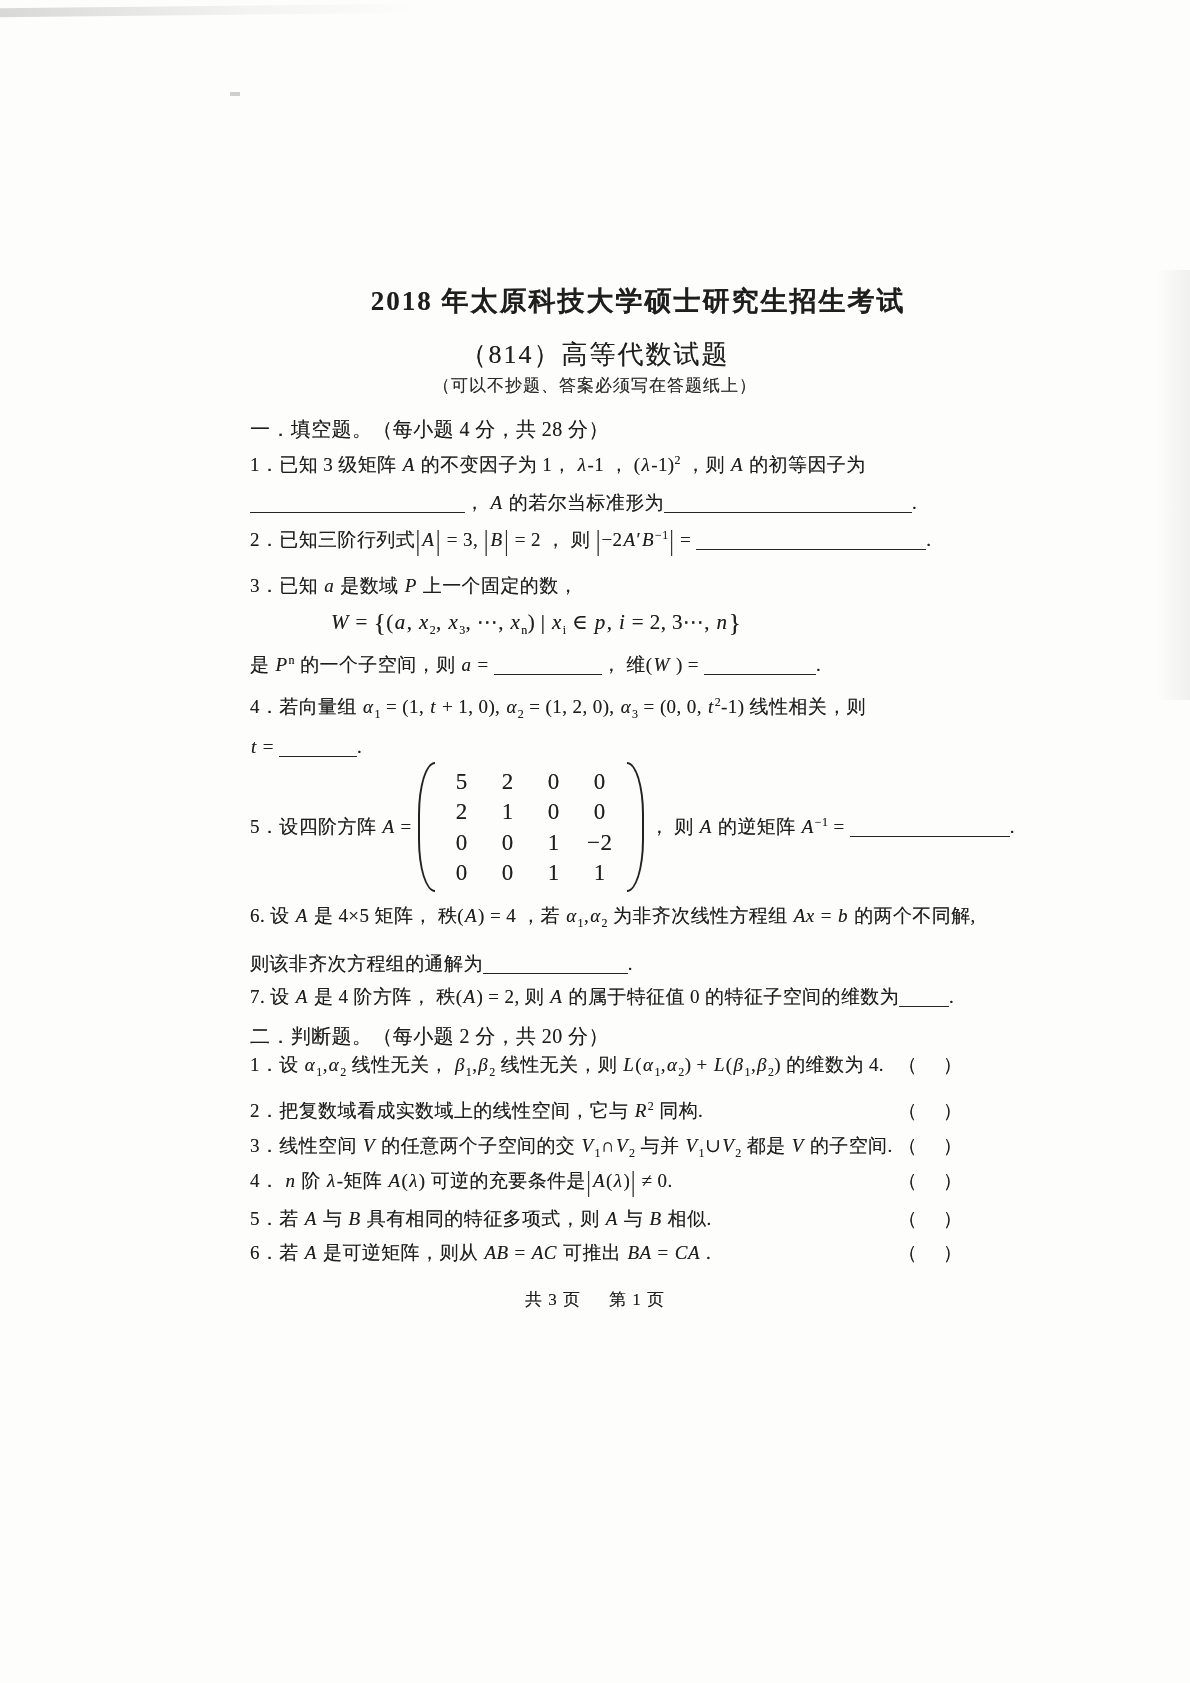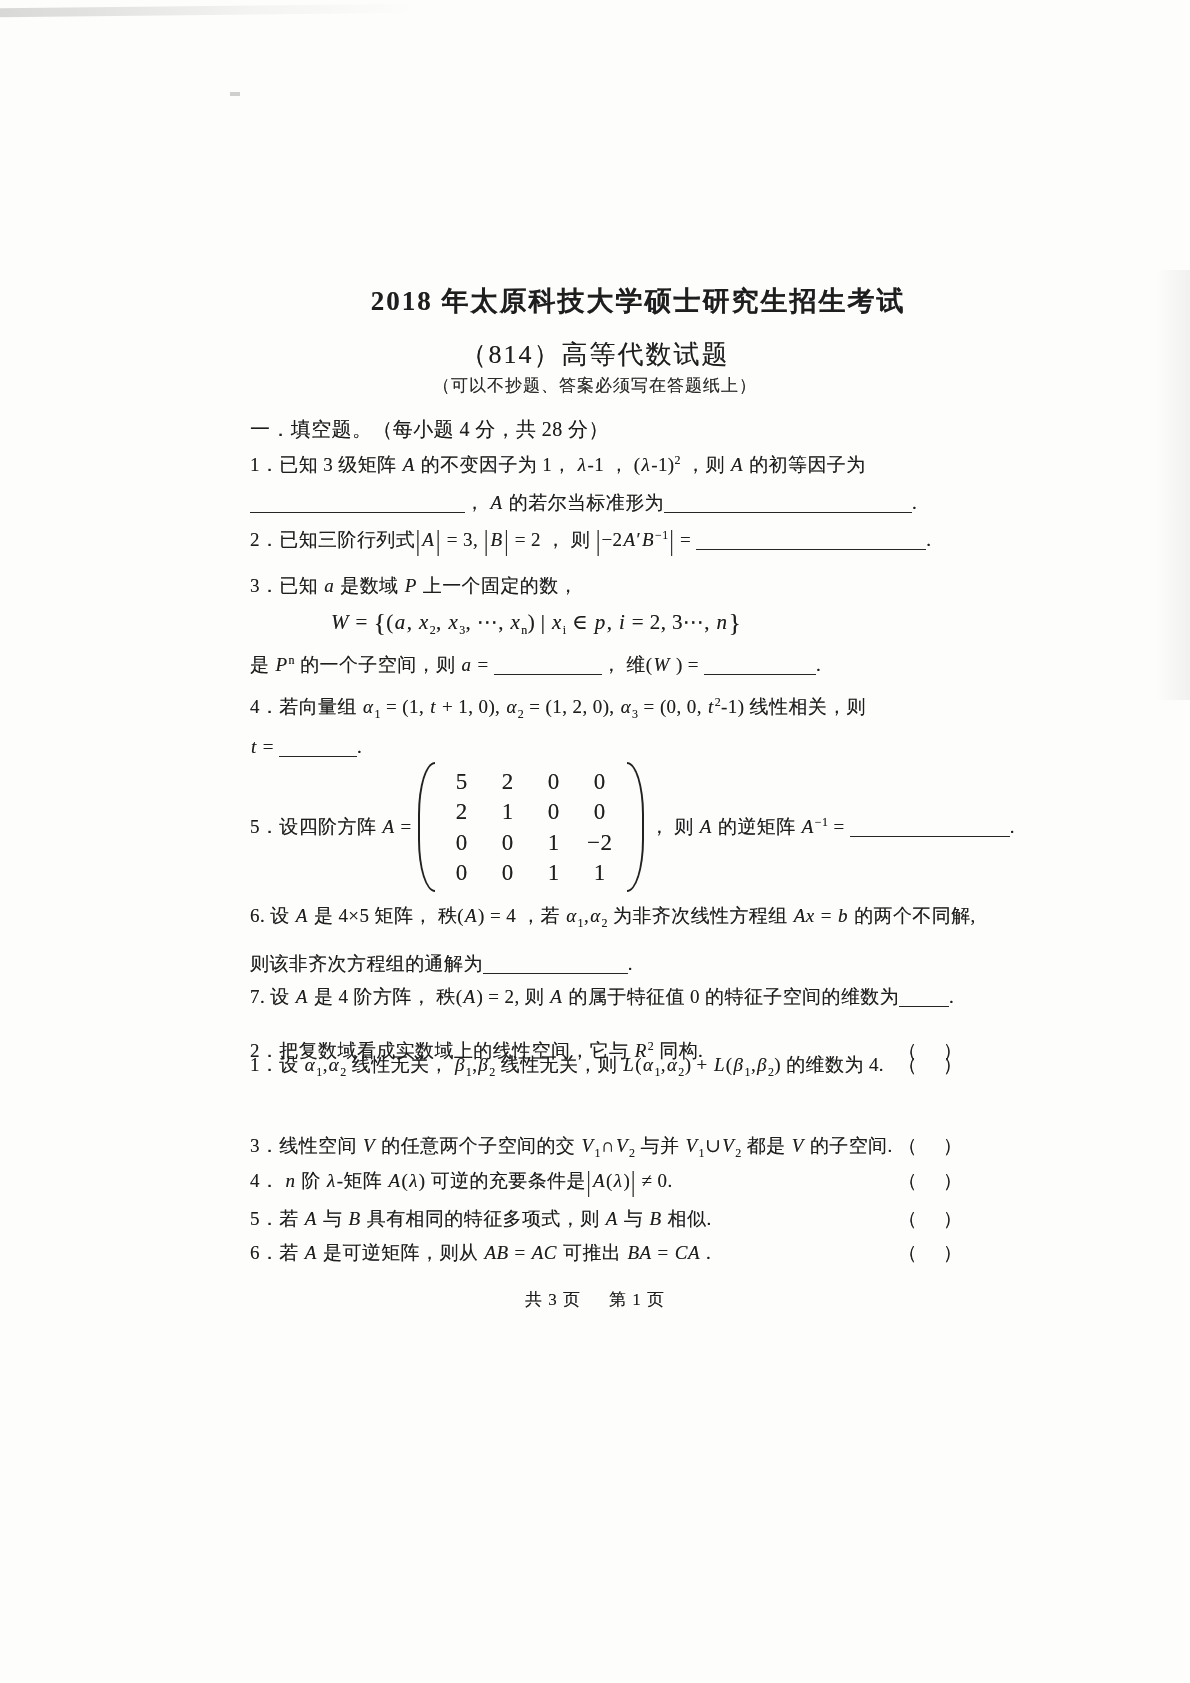--- a/index.html
+++ b/index.html
@@ -98,26 +98,27 @@
         </span>
       <span class="paren r"></span>
     </span>
     <span><span class="t">， 则 </span><span class="i">A</span><span class="t"> 的逆矩阵 </span><span class="i">A</span><span class="sup">−1</span><span class="t"> = </span><span class="u" style="width: 160px;"></span><span class="t">.</span></span>
   </div>
 
   <div class="line" style="top:903px"><span class="t">6. 设 </span><span class="i">A</span><span class="t"> 是 4×5 矩阵， 秩(</span><span class="i">A</span><span class="t">) = 4 ，若 </span><span class="i">α</span><span class="sub">1</span><span class="t">,</span><span class="i">α</span><span class="sub">2</span><span class="t"> 为非齐次线性方程组 </span><span class="i">Ax</span><span class="t"> = </span><span class="i">b</span><span class="t"> 的两个不同解,</span></div>
   <div class="line" style="top:951px"><span class="t">则该非齐次方程组的通解为</span><span class="u" style="width: 145px;"></span><span class="t">.</span></div>
   <div class="line" style="top:984px"><span class="t">7. 设 </span><span class="i">A</span><span class="t"> 是 4 阶方阵， 秩(</span><span class="i">A</span><span class="t">) = 2, 则 </span><span class="i">A</span><span class="t"> 的属于特征值 0 的特征子空间的维数为</span><span class="u" style="width: 50px;"></span><span class="t">.</span></div>
 
+  <div class="line secheader" style="top:1023px">二．判断题。（每小题 2 分，共 20 分）</div>
 
   <div class="line jline" style="top:1052px">
     <span><span class="t">1．设 </span><span class="i">α</span><span class="sub">1</span><span class="t">,</span><span class="i">α</span><span class="sub">2</span><span class="t"> 线性无关， </span><span class="i">β</span><span class="sub">1</span><span class="t">,</span><span class="i">β</span><span class="sub">2</span><span class="t"> 线性无关，则 </span><span class="i">L</span><span class="t">(</span><span class="i">α</span><span class="sub">1</span><span class="t">,</span><span class="i">α</span><span class="sub">2</span><span class="t">) + </span><span class="i">L</span><span class="t">(</span><span class="i">β</span><span class="sub">1</span><span class="t">,</span><span class="i">β</span><span class="sub">2</span><span class="t">) 的维数为 4.</span></span>
     <span class="parens"><span>（</span><span class="pgap"></span><span>）</span></span>
   </div>
-  <div class="line jline" style="top:1038px">
+  <div class="line jline" style="top:1098px">
     <span><span class="t">2．把复数域看成实数域上的线性空间，它与 </span><span class="i">R</span><span class="sup">2</span><span class="t"> 同构.</span></span>
     <span class="parens"><span>（</span><span class="pgap"></span><span>）</span></span>
   </div>
   <div class="line jline" style="top:1133px">
     <span><span class="t">3．线性空间 </span><span class="i">V</span><span class="t"> 的任意两个子空间的交 </span><span class="i">V</span><span class="sub">1</span><span class="t">∩</span><span class="i">V</span><span class="sub">2</span><span class="t"> 与并 </span><span class="i">V</span><span class="sub">1</span><span class="t">∪</span><span class="i">V</span><span class="sub">2</span><span class="t"> 都是 </span><span class="i">V</span><span class="t"> 的子空间.</span></span>
     <span class="parens"><span>（</span><span class="pgap"></span><span>）</span></span>
   </div>
   <div class="line jline" style="top:1168px">
     <span><span class="t">4． </span><span class="i">n</span><span class="t"> 阶 </span><span class="i">λ</span><span class="t">-矩阵 </span><span class="i">A</span><span class="t">(</span><span class="i">λ</span><span class="t">) 可逆的充要条件是</span><span class="bar">|</span><span class="i">A</span><span class="t">(</span><span class="i">λ</span><span class="t">)</span><span class="bar">|</span><span class="t"> ≠ 0.</span></span>
     <span class="parens"><span>（</span><span class="pgap"></span><span>）</span></span>

